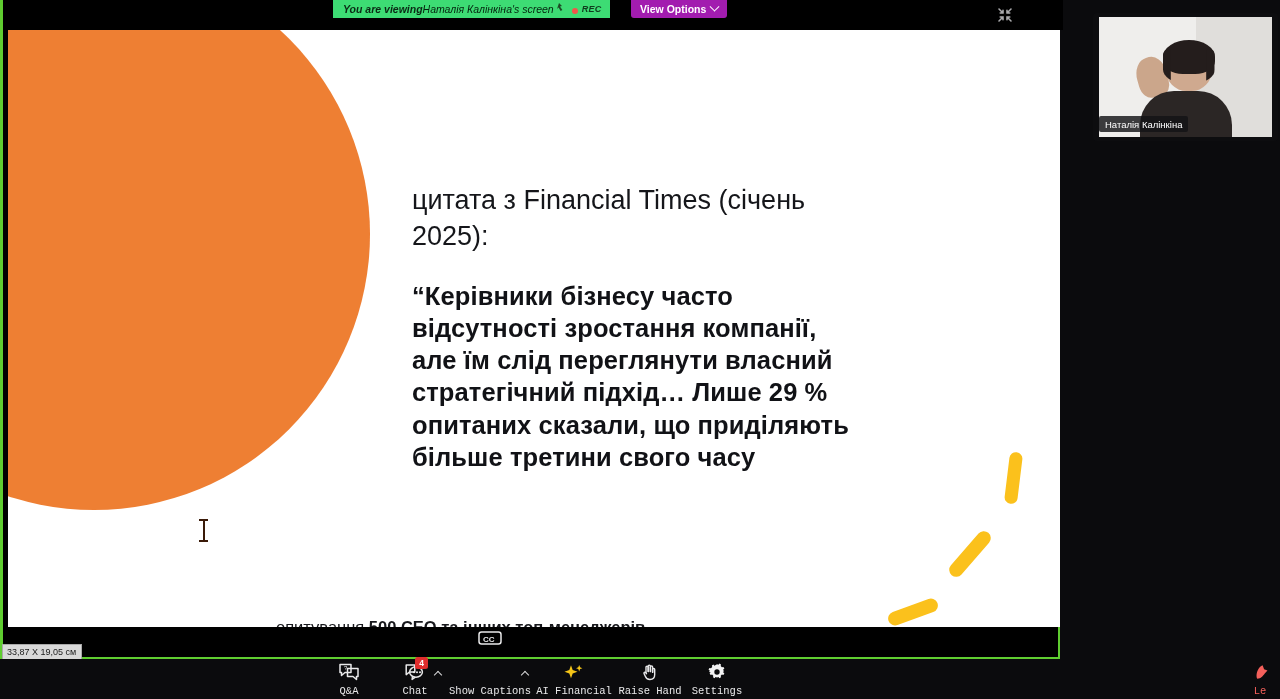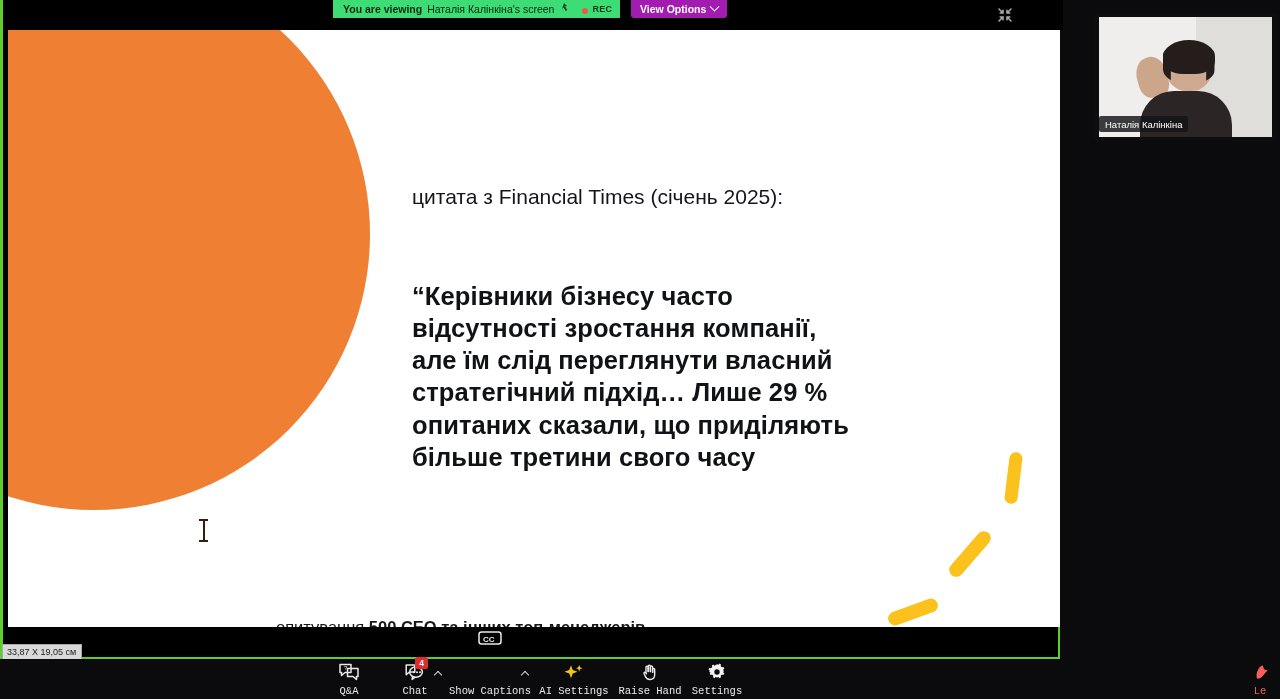--- a/index.html
+++ b/index.html
@@ -17,23 +17,24 @@
     border:2px solid #5fcd30; border-left-width:3px; border-top:none;
     background:#000;
   }
   .share-topbar {
     position:absolute; left:0; top:0; width:1060px; height:30px;
     background:#000;
   }
   .viewing-pill {
     position:absolute; left:330px; top:0; height:18px;
     background:#3ddc74; color:#0b2a15;
-    display:flex; align-items:center; gap:5px;
+    display:flex; align-items:center; 
     padding:0 8px 0 10px; font-size:10.5px; font-weight:bold;
     white-space:nowrap;
+    font-style:italic;
   }
   .viewing-pill .who { font-weight:normal; color:#05240f; }
   .share-anim { width:10px; height:13px; display:inline-block; position:relative; }
   .rec-wrap { display:flex; align-items:flex-end; gap:4px; margin-left:8px; }
   .rec-dot { width:6px; height:6px; border-radius:50%; background:#f2554a; }
   .rec-label { font-size:9px; font-weight:bold; letter-spacing:.3px; color:#103b1e; }
   .view-options {
     position:absolute; left:628px; top:0; height:18px;
     background:#a21caf; color:#fff; font-size:10.5px; font-weight:bold;
     display:flex; align-items:center; gap:5px; padding:0 9px;
@@ -55,21 +56,21 @@
   }
   .dash {
     position:absolute; background:#fbc11c; border-radius:7px;
   }
   .d1 { left:999px; top:422px; width:13px; height:52px; transform:rotate(7deg); }
   .d2 { left:955px; top:496px; width:14px; height:56px; transform:rotate(41deg); }
   .d3 { left:898px; top:556px; width:14px; height:52px; transform:rotate(70deg); }
 
   .lead {
     position:absolute; left:404px; top:153px; width:430px;
-    font-size:21px; line-height:1.32; color:#15161a; font-weight:400;
+    font-size:27px; line-height:1.32; color:#15161a; font-weight:400;
   }
   .quote {
     position:absolute; left:404px; top:250px; width:510px;
     font-size:25.5px; line-height:1.26; color:#111216; font-weight:bold;
     letter-spacing:.1px;
   }
   .quote div { white-space:nowrap; }
   .footnote {
     position:absolute; left:268px; top:588px;
     font-size:16.5px; color:#17181c;
@@ -271,21 +272,21 @@
       <span class="caret" style="left:70px;"></span>
     </div>
 
     <div class="tb-item" style="left:536px;">
       <span class="tb-ico">
         <svg width="24" height="20" viewBox="0 0 24 20">
           <path d="M9 3.2 L10.7 8 L15.5 9.7 L10.7 11.4 L9 16.2 L7.3 11.4 L2.5 9.7 L7.3 8 Z" fill="#f5c518"></path>
           <path d="M17.2 3 L18.1 5.3 L20.4 6.2 L18.1 7.1 L17.2 9.4 L16.3 7.1 L14 6.2 L16.3 5.3 Z" fill="#f5c518"></path>
         </svg>
       </span>
-      <span class="tb-lbl">AI Settings</span>
+      <span class="tb-lbl">AI Financial</span>
     </div>
 
     <div class="tb-item" style="left:612px;">
       <span class="tb-ico">
         <svg width="20" height="20" viewBox="0 0 20 20">
           <g fill="none" stroke="#e9e9ea" stroke-width="1.4" stroke-linejoin="round" stroke-linecap="round">
             <path d="M6 10.5V5.2a1.1 1.1 0 0 1 2.2 0v4.3"></path>
             <path d="M8.2 9.5V4.2a1.1 1.1 0 0 1 2.2 0v5.3"></path>
             <path d="M10.4 9.5V5a1.1 1.1 0 0 1 2.2 0v5.2"></path>
             <path d="M12.6 10.4V7.4a1.05 1.05 0 0 1 2.1 0v5.1c0 3-2 5-4.8 5-2.6 0-4-1.5-4.6-3.2L4 11.4c-.3-.9.9-1.7 1.6-.9l.9 1.2"></path>

